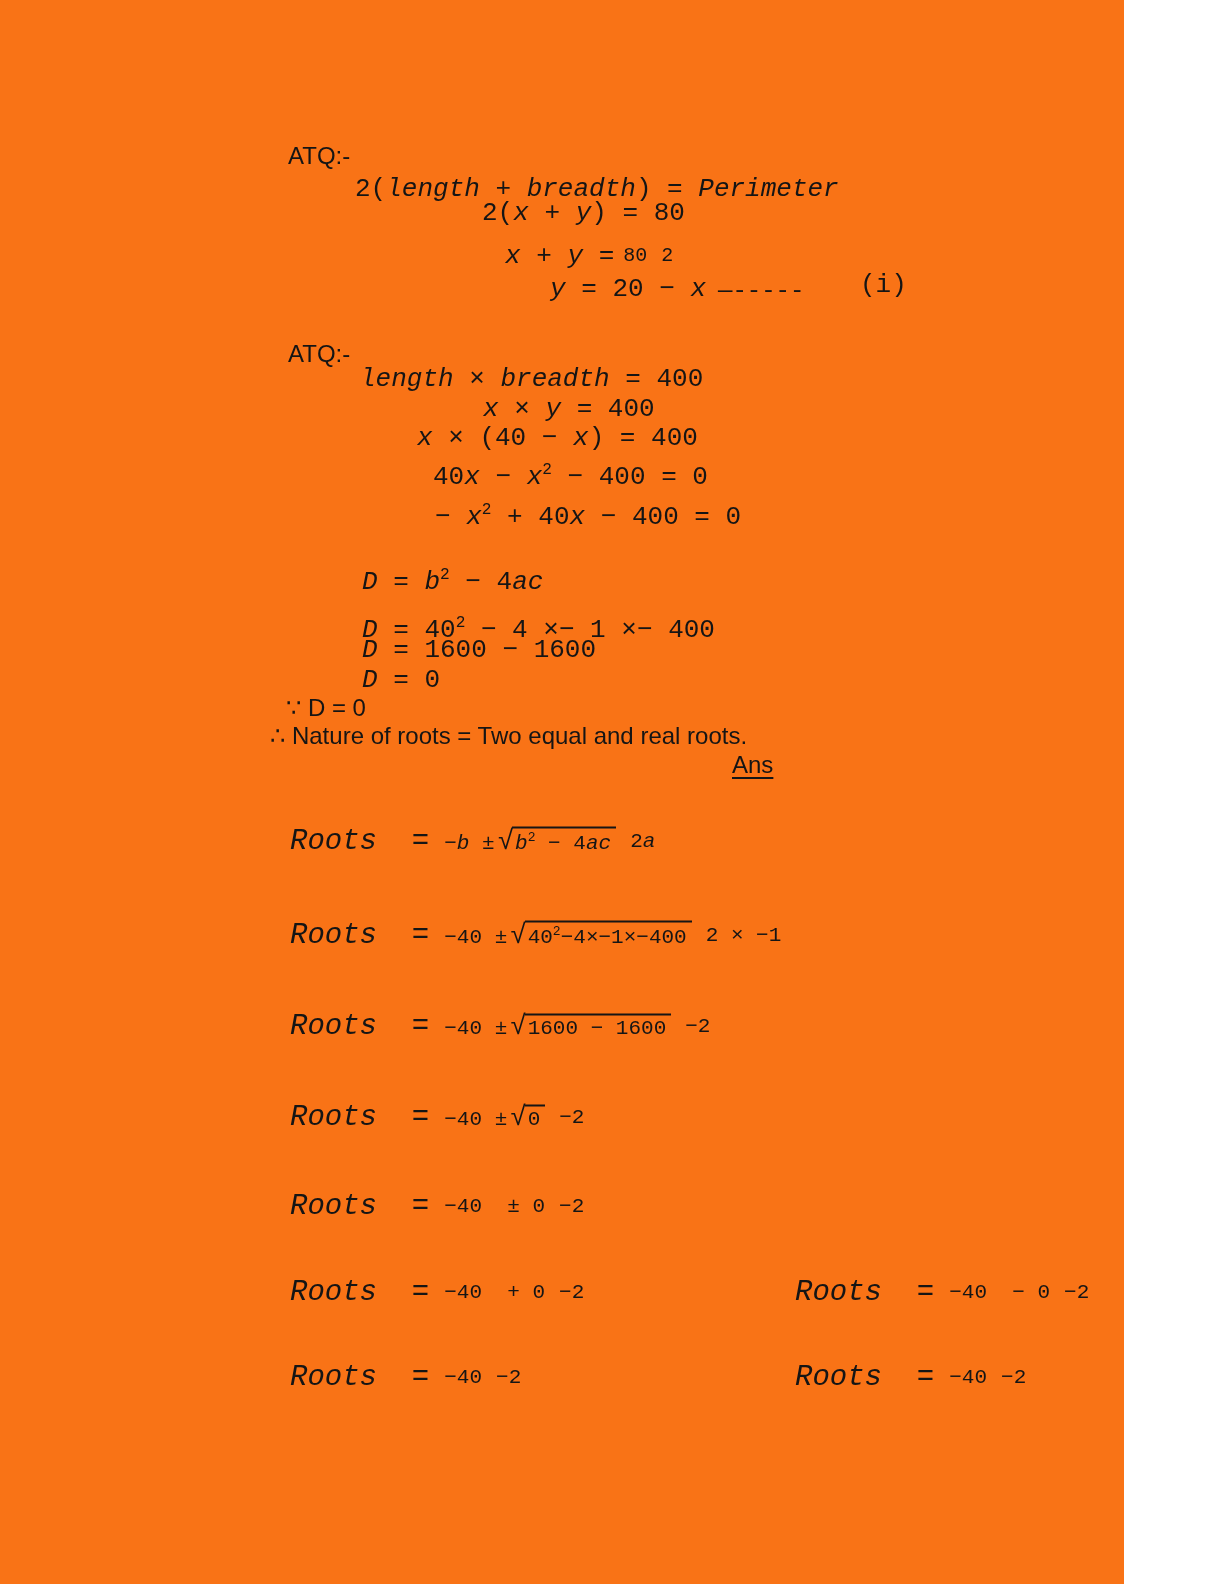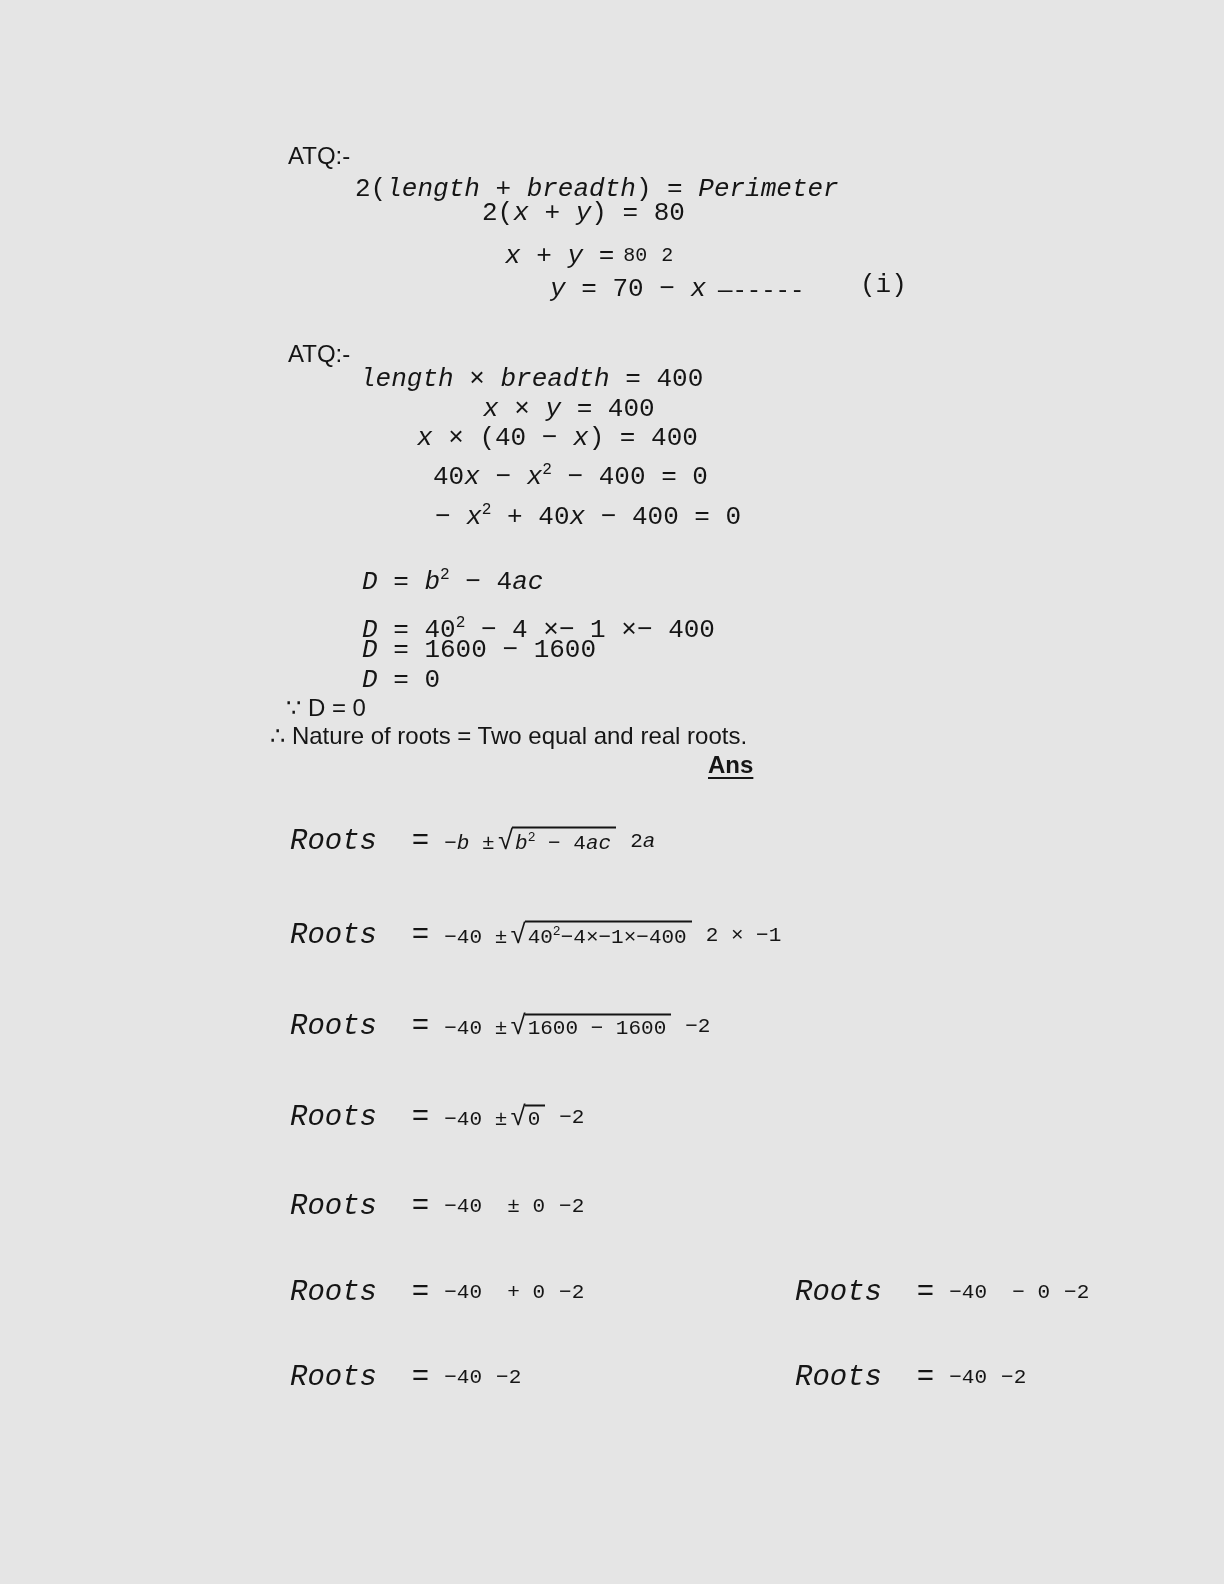--- a/index.html
+++ b/index.html
@@ -1,52 +1,52 @@
 <!DOCTYPE html>
 <html><head>
 <meta charset="utf-8">
 <style>
   html,body{margin:0;padding:0;background:#ffffff;}
-  .page{position:relative;width:1224px;height:1584px;background:#e5e5e5;color:#151515;overflow:hidden;}
+  .page{position:relative;width:1124px;height:1584px;background:#f97316;color:#151515;overflow:hidden;}
   .abs{position:absolute;white-space:nowrap;line-height:1;}
   .sans{font-family:"Liberation Sans","DejaVu Sans",sans-serif;font-size:24px;}
   .math{font-family:Liberation Mono, monospace;font-size:26px;}
   .eqrow{display:flex;align-items:center;transform:translateY(-50%);}
   .roots-label{font-size:29px;margin-right:6px;}
   .eqrow .frac{font-size:21px;}
   .frac{display:inline-flex;flex-direction:row;align-items:center;vertical-align:middle;margin:0 2px;}
   .frac.small{font-size:20px;}
   .frac>.num,.frac>.den{display:inline-block;padding:0 7px;}
   .frac>.bar{align-self:stretch;height:2px;background:currentColor;margin:3px 0 2px;}
   .sqrt{display:inline-block;margin-left:3px;}
   .sqrt>.sign{display:inline;font-size:1.3em;}
   .sqrt>.body{display:inline-block;border-top:2px solid currentColor;padding:2px 5px 0 3px;margin-left:-2px;}
   .r-n{font-style:normal;}
   .r-i{font-style:italic;}
   .r-sup{font-style:normal;font-size:0.62em;vertical-align:super;}
   .dashes{letter-spacing:0px;font-size:24px;}
-  .ans{font-weight:bold;text-decoration:underline;text-decoration-thickness:2px;text-underline-offset:4px;}
+  .ans{font-weight:normal;text-decoration:underline;text-decoration-thickness:2px;text-underline-offset:4px;margin-left:24px;}
 </style>
 </head>
 <body>
 
 <div class="page">
 
   <div class="abs sans" style="left:288px;top:144px">ATQ:-</div>
   <div class="abs math" style="left:355px;top:176px"><span class="r-n">2(</span><span class="r-i">length</span><span class="r-n"> + </span><span class="r-i">breadth</span><span class="r-n">) = </span><span class="r-i">Perimeter</span></div>
   <div class="abs math" style="left:482px;top:200px"><span class="r-n">2(</span><span class="r-i">x</span><span class="r-n"> + </span><span class="r-i">y</span><span class="r-n">) = 80</span></div>
   <div class="abs math eqrow" style="left:505px;top:256px">
     <span><span class="r-i">x</span><span class="r-n"> + </span><span class="r-i">y</span><span class="r-n"> = </span></span>
     <span class="frac small">
       <span class="num">80</span>
       <span class="bar"></span>
       <span class="den">2</span>
     </span>
   </div>
-  <div class="abs math" style="left:550px;top:276px"><span class="r-i">y</span><span class="r-n"> = 70 − </span><span class="r-i">x</span></div>
+  <div class="abs math" style="left:550px;top:276px"><span class="r-i">y</span><span class="r-n"> = 20 − </span><span class="r-i">x</span></div>
   <div class="abs math dashes" style="left:718px;top:279px">—-----</div>
   <div class="abs math" style="left:860px;top:272px">(i)</div>
 
   <div class="abs sans" style="left:288px;top:342px">ATQ:-</div>
   <div class="abs math" style="left:360px;top:366px"><span class="r-i">length</span><span class="r-n"> × </span><span class="r-i">breadth</span><span class="r-n"> = 400</span></div>
   <div class="abs math" style="left:483px;top:396px"><span class="r-i">x</span><span class="r-n"> × </span><span class="r-i">y</span><span class="r-n"> = 400</span></div>
   <div class="abs math" style="left:417px;top:425px"><span class="r-i">x</span><span class="r-n"> × (40 − </span><span class="r-i">x</span><span class="r-n">) = 400</span></div>
   <div class="abs math" style="left:433px;top:462px"><span class="r-n">40</span><span class="r-i">x</span><span class="r-n"> − </span><span class="r-i">x</span><span class="r-sup">2</span><span class="r-n"> − 400 = 0</span></div>
   <div class="abs math" style="left:435px;top:502px"><span class="r-n">− </span><span class="r-i">x</span><span class="r-sup">2</span><span class="r-n"> + 40</span><span class="r-i">x</span><span class="r-n"> − 400 = 0</span></div>
 

